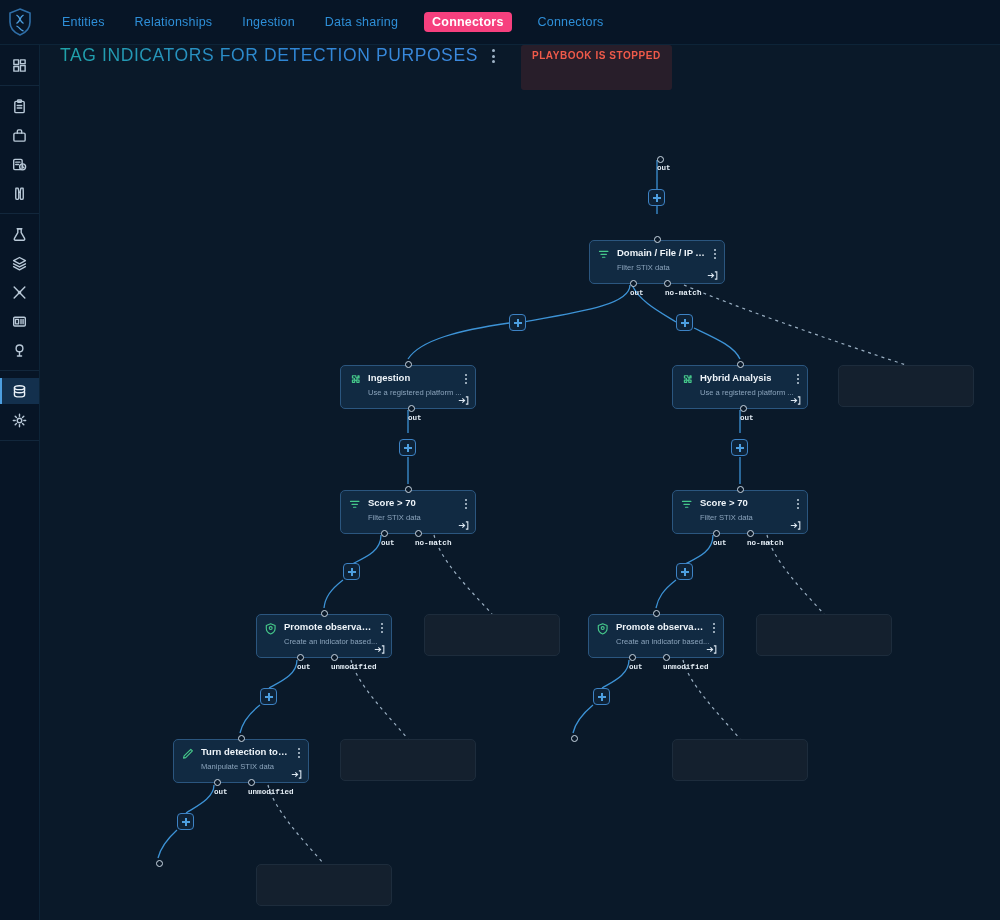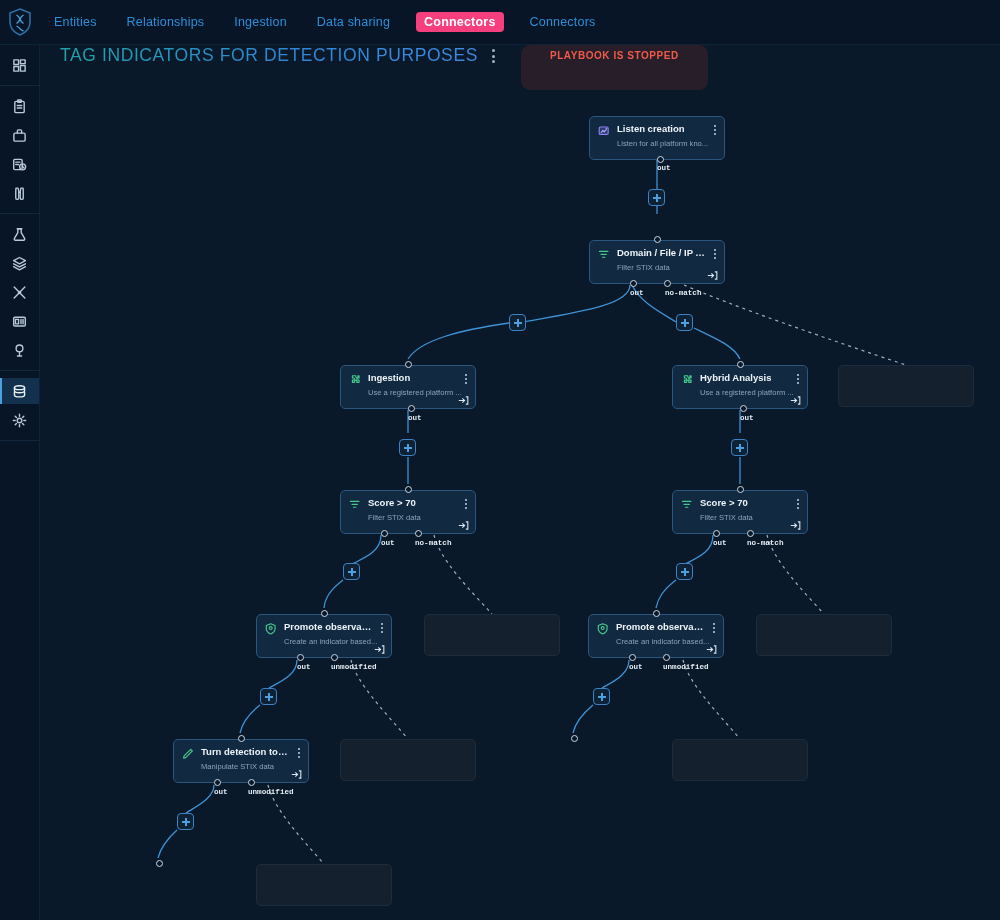--- a/index.html
+++ b/index.html
@@ -10,21 +10,21 @@
     color:#e6edf3;
   }
   
   #topbar{
     position:absolute; left:0; top:0; width:1000px; height:45px;
     background:#071526; border-bottom:1px solid #0d2438;
     display:flex; align-items:center;
   }
   #logo-box{ width:40px; height:45px; display:flex; align-items:center; justify-content:center;}
   #logo-box svg{ width:24px; height:28px;}
-  #topnav{ display:flex; align-items:center; gap:22px; margin-left:10px; }
+  #topnav{ display:flex; align-items:center; gap:22px; margin-left:18px; }
   .navlink{
     font-size:12.5px; color:#2e8fd8; letter-spacing:.2px;
     padding:3px 4px; cursor:pointer; white-space:nowrap;
   }
   .navlink.active{
     background:#f6407e; color:#ffffff; border-radius:4px;
     padding:3px 8px; font-weight:600;
   }
   
   #rail{
@@ -51,21 +51,21 @@
     font-size:17.5px; letter-spacing:.6px; font-weight:400;
     background:linear-gradient(90deg,#1fa2a8 0%, #2f86d6 55%, #3d8ae0 100%);
     -webkit-background-clip:text; background-clip:text; color:transparent;
     white-space:nowrap;
   }
   #title-menu{ margin-left:10px; cursor:pointer; display:flex; flex-direction:column; gap:2.5px; padding:4px;}
   #title-menu i{ display:block; width:3px; height:3px; border-radius:50%; background:#9fb3c6;}
   #status-badge{
     margin-left:22px; background:rgba(244,67,54,.13); color:#f05a4a;
     font-size:10px; font-weight:700; letter-spacing:.55px;
-    padding:5px 29px; border-radius:9px; white-space:nowrap;
+    padding:5px 11px; border-radius:3px; white-space:nowrap;
   }
   
   #canvas{
     position:absolute; left:40px; top:90px; width:960px; height:830px;
     background:#0a1929; overflow:hidden;
   }
   #edges{ position:absolute; left:0; top:0; width:960px; height:830px; }
   
   .node{
     position:absolute; width:136px; height:44px;
@@ -278,36 +278,20 @@
     <path d="M137 740 C126 750, 120 760, 118 768" stroke="#3d93d6" stroke-width="1.3" fill="none"></path>
 
     <path d="M228 695 C234 719, 261 748, 284 774" stroke="#9aafc2" stroke-width="1.2" fill="none" stroke-dasharray="3 4"></path>
   </svg>
 <div class="ghost" style="left: 798px; top: 275px;"></div>
     <div class="ghost" style="left: 384px; top: 524px;"></div>
     <div class="ghost" style="left: 716px; top: 524px;"></div>
     <div class="ghost" style="left: 300px; top: 649px;"></div>
     <div class="ghost" style="left: 632px; top: 649px;"></div>
     <div class="ghost" style="left: 216px; top: 774px;"></div>
-    <div class="node" style="left: 549px; top: 26px;">
-      <div class="nrow">
-        <span class="nicon"><svg viewBox="0 0 16 16" width="13" height="13" fill="none" stroke="#7b6cf0" stroke-width="1.4" stroke-linecap="round" stroke-linejoin="round">
-            <rect x="1.5" y="2.5" width="11" height="9" rx="1.4" fill="#7b6cf0" fill-opacity=".25" stroke="#8f82f5"></rect>
-            <path d="M4 9.2 6 6.6l1.7 1.9 2-2.6" stroke="#b5aef9"></path>
-            <circle cx="10.3" cy="4.6" r="1" fill="#b5aef9" stroke="none"></circle>
-          </svg></span>
-        <span class="ntitle">Listen creation</span>
-      </div>
-      <div class="nsub">Listen for all platform kno...</div>
-      <div class="ndots">
-        <i></i>
-        <i></i>
-        <i></i>
-      </div>
-    </div>
     <div class="port" style="left: 617px; top: 66px;"></div>
     <div class="node" style="left: 549px; top: 150px;">
       <div class="nrow">
         <span class="nicon"><svg viewBox="0 0 16 16" width="13" height="13" fill="none" stroke="#46c98b" stroke-width="1.4" stroke-linecap="round" stroke-linejoin="round">
             <path d="M1.8 3h10.4M3.6 6.6h6.8M5.5 10.2h3"></path>
           </svg></span>
         <span class="ntitle">Domain / File / IP A...</span>
       </div>
       <div class="nsub">Filter STIX data</div>
       <div class="ndots">

